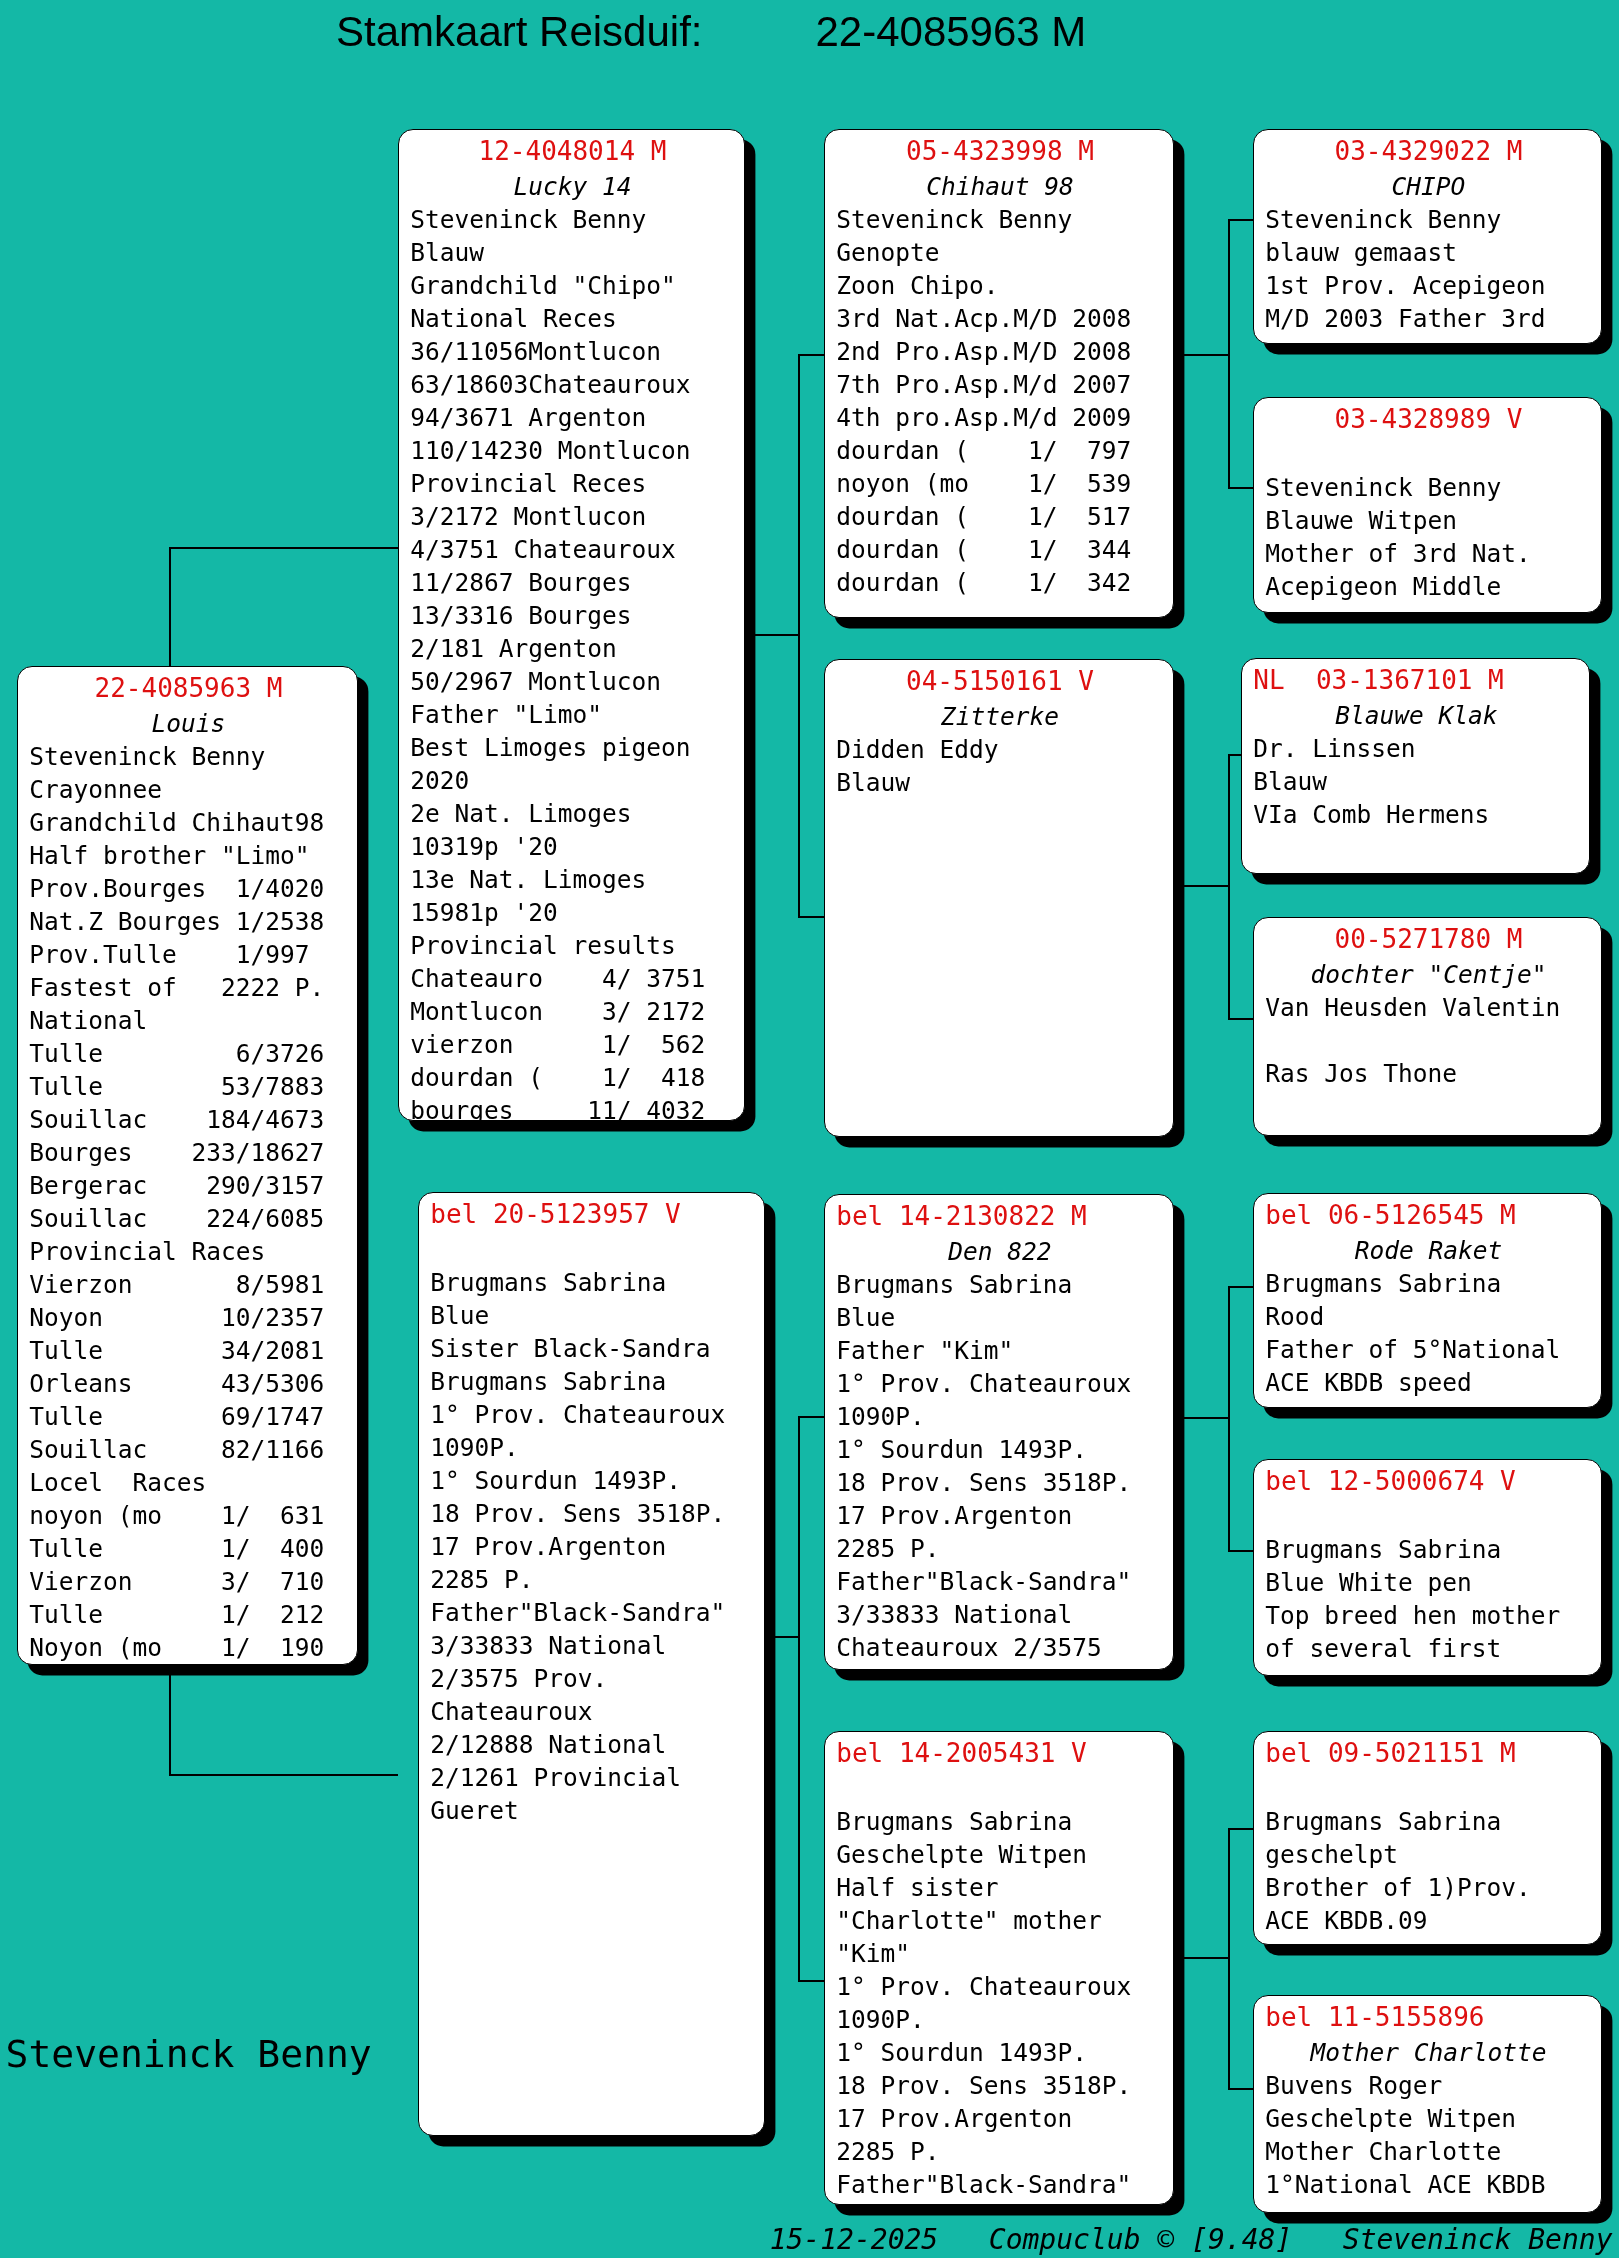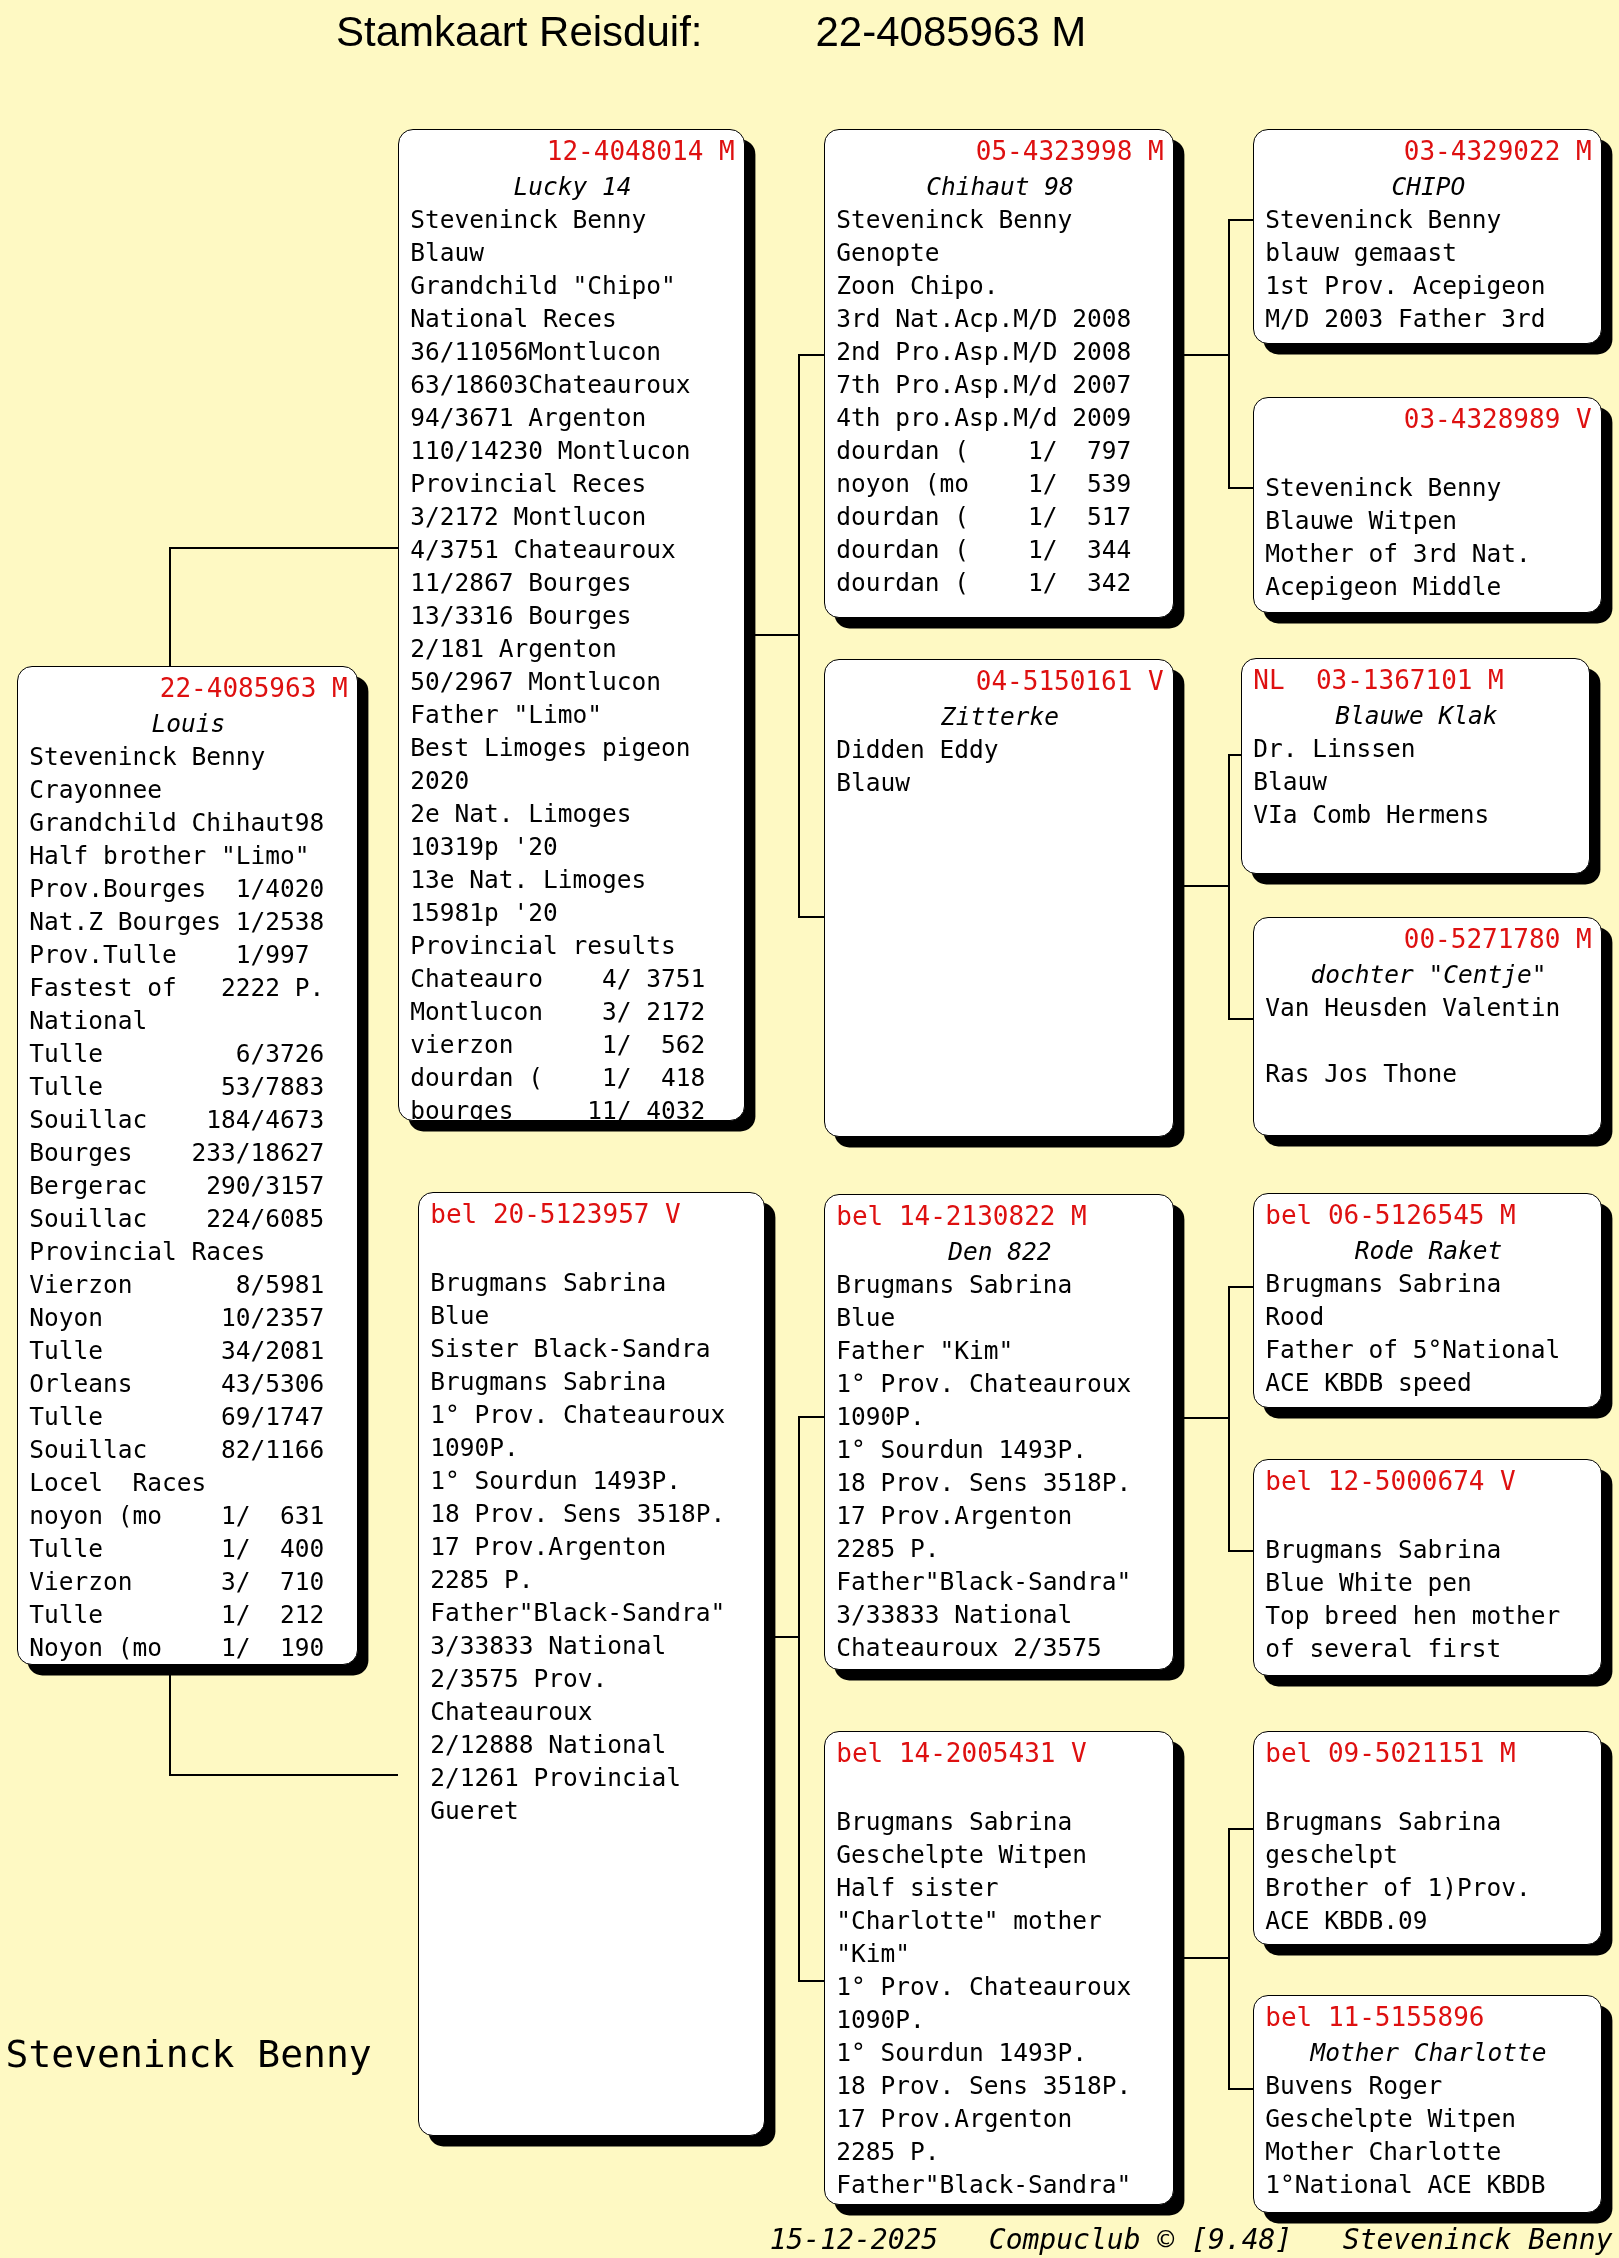--- a/index.html
+++ b/index.html
@@ -1,23 +1,23 @@
 <!DOCTYPE html>
 <html style="font-size:15px"><head>
 <meta charset="utf-8">
 <style>
   html,body{margin:0;padding:0;background:#ffffff;}
-  .page{position:relative;width:1620px;height:2259px;background:#fef9c3;overflow:hidden;
+  .page{position:relative;width:1620px;height:2259px;background:#14b8a6;overflow:hidden;
         font-family:"DejaVu Sans Mono","Liberation Mono",monospace;color:#000;}
   .title{position:absolute;left:336px;top:7.5px;display:flex;gap:113px;
          font-family:"Liberation Sans",sans-serif;font-size:42px;color:#000;white-space:pre;}
   .pbox{position:absolute;box-sizing:border-box;background:#ffffff;border:1.9px solid #000;
         border-radius:15px;box-shadow:10.4px 10.4px 0 0 #000;padding:1.9px 9.4px 0 11.3px;
         font-size:24.5px;line-height:33px;overflow:hidden;}
-  .bhdr{color:#de1010;font-size:26px;line-height:38px;text-align:right;white-space:pre;}
+  .bhdr{color:#de1010;font-size:26px;line-height:38px;text-align:center;white-space:pre;}
   .bhdr.left{text-align:left;}
   .bname{font-style:italic;white-space:pre;min-height:33px;text-align:center;}
   .blines div{white-space:pre;}
   .cline{position:absolute;background:#000;}
   .owner{position:absolute;left:5.6px;top:2032px;}
   .owner-name{font-size:38px;line-height:45px;white-space:pre;}
   .owner-lines div{font-size:25.4px;line-height:32px;white-space:pre;}
   .footer{position:absolute;right:7.5px;bottom:2.8px;font-style:italic;font-size:28px;white-space:pre;}
 </style>
 </head>

